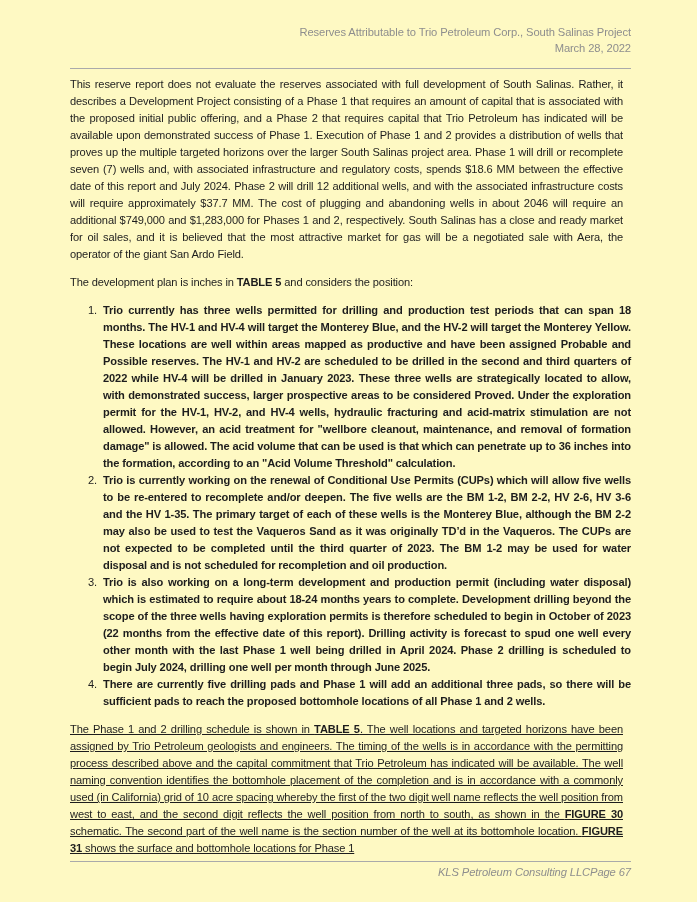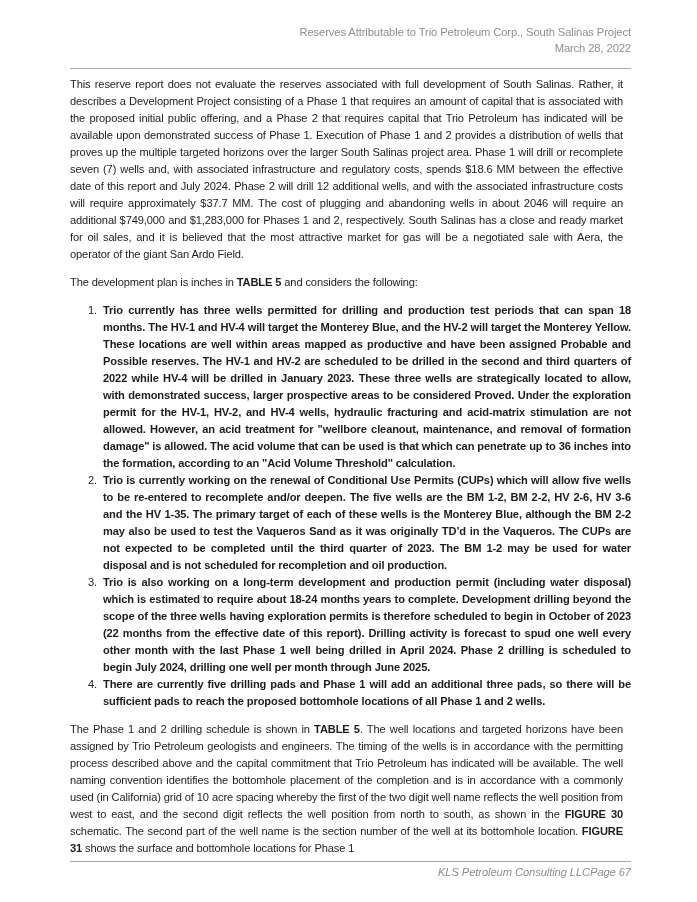--- a/index.html
+++ b/index.html
@@ -5,21 +5,21 @@
   html, body {
     margin: 0;
     padding: 0;
     background: #e9e9e9;
   }
   .page {
     position: relative;
     width: 697px;
     height: 902px;
     margin: 0 auto;
-    background: #ffffff;
+    background: #fef9c3;
     font-family: "Liberation Sans", sans-serif;
     color: #1d1d1d;
     overflow: hidden;
     box-sizing: border-box;
   }
   .header {
     position: absolute;
     top: 24px;
     left: 70px;
     right: 66px;
@@ -44,21 +44,21 @@
     left: 70px;
     right: 66px;
     font-size: 11.1px;
     line-height: 17px;
     letter-spacing: -0.12px;
     text-align: justify;
   }
   .para {
     margin: 0 8px 11px 0;
   }
-  .para:last-child { margin-bottom: 0; }
+  .para:last-child { margin-bottom: 0; text-decoration: underline; }
   .bold { font-weight: bold; }
   .list {
     margin: 0 0 11px 0;
   }
   .list-item {
     display: flex;
     align-items: flex-start;
   }
   .list-item .num {
     flex: 0 0 15px;
@@ -92,21 +92,21 @@
     <div>Reserves Attributable to Trio Petroleum Corp., South Salinas Project</div>
     <div>March 28, 2022</div>
   </div>
 
   <div class="rule header-rule"></div>
 
   <div class="body">
 
     <p class="para">This reserve report does not evaluate the reserves associated with full development of South Salinas. Rather, it describes a Development Project consisting of a Phase 1 that requires an amount of capital that is associated with the proposed initial public offering, and a Phase 2 that requires capital that Trio Petroleum has indicated will be available upon demonstrated success of Phase 1. Execution of Phase 1 and 2 provides a distribution of wells that proves up the multiple targeted horizons over the larger South Salinas project area. Phase 1 will drill or recomplete seven (7) wells and, with associated infrastructure and regulatory costs, spends $18.6 MM between the effective date of this report and July 2024. Phase 2 will drill 12 additional wells, and with the associated infrastructure costs will require approximately $37.7 MM. The cost of plugging and abandoning wells in about 2046 will require an additional $749,000 and $1,283,000 for Phases 1 and 2, respectively. South Salinas has a close and ready market for oil sales, and it is believed that the most attractive market for gas will be a negotiated sale with Aera, the operator of the giant San Ardo Field.</p>
 
-    <p class="para"><span>The development plan is inches in </span><span class="bold">TABLE 5</span><span> and considers the following:</span></p>
+    <p class="para"><span>The development plan is inches in </span><span class="bold">TABLE 5</span><span> and considers the position:</span></p>
 
     <div class="list">
       <div class="list-item">
         <span class="num">1.</span>
         <span class="item-text">Trio currently has three wells permitted for drilling and production test periods that can span 18 months. The HV-1 and HV-4 will target the Monterey Blue, and the HV-2 will target the Monterey Yellow. These locations are well within areas mapped as productive and have been assigned Probable and Possible reserves. The HV-1 and HV-2 are scheduled to be drilled in the second and third quarters of 2022 while HV-4 will be drilled in January 2023. These three wells are strategically located to allow, with demonstrated success, larger prospective areas to be considered Proved. Under the exploration permit for the HV-1, HV-2, and HV-4 wells, hydraulic fracturing and acid-matrix stimulation are not allowed. However, an acid treatment for "wellbore cleanout, maintenance, and removal of formation damage" is allowed. The acid volume that can be used is that which can penetrate up to 36 inches into the formation, according to an "Acid Volume Threshold" calculation.</span>
       </div>
       <div class="list-item">
         <span class="num">2.</span>
         <span class="item-text">Trio is currently working on the renewal of Conditional Use Permits (CUPs) which will allow five wells to be re-entered to recomplete and/or deepen. The five wells are the BM 1-2, BM 2-2, HV 2-6, HV 3-6 and the HV 1-35. The primary target of each of these wells is the Monterey Blue, although the BM 2-2 may also be used to test the Vaqueros Sand as it was originally TD’d in the Vaqueros. The CUPs are not expected to be completed until the third quarter of 2023. The BM 1-2 may be used for water disposal and is not scheduled for recompletion and oil production.</span>
       </div>

